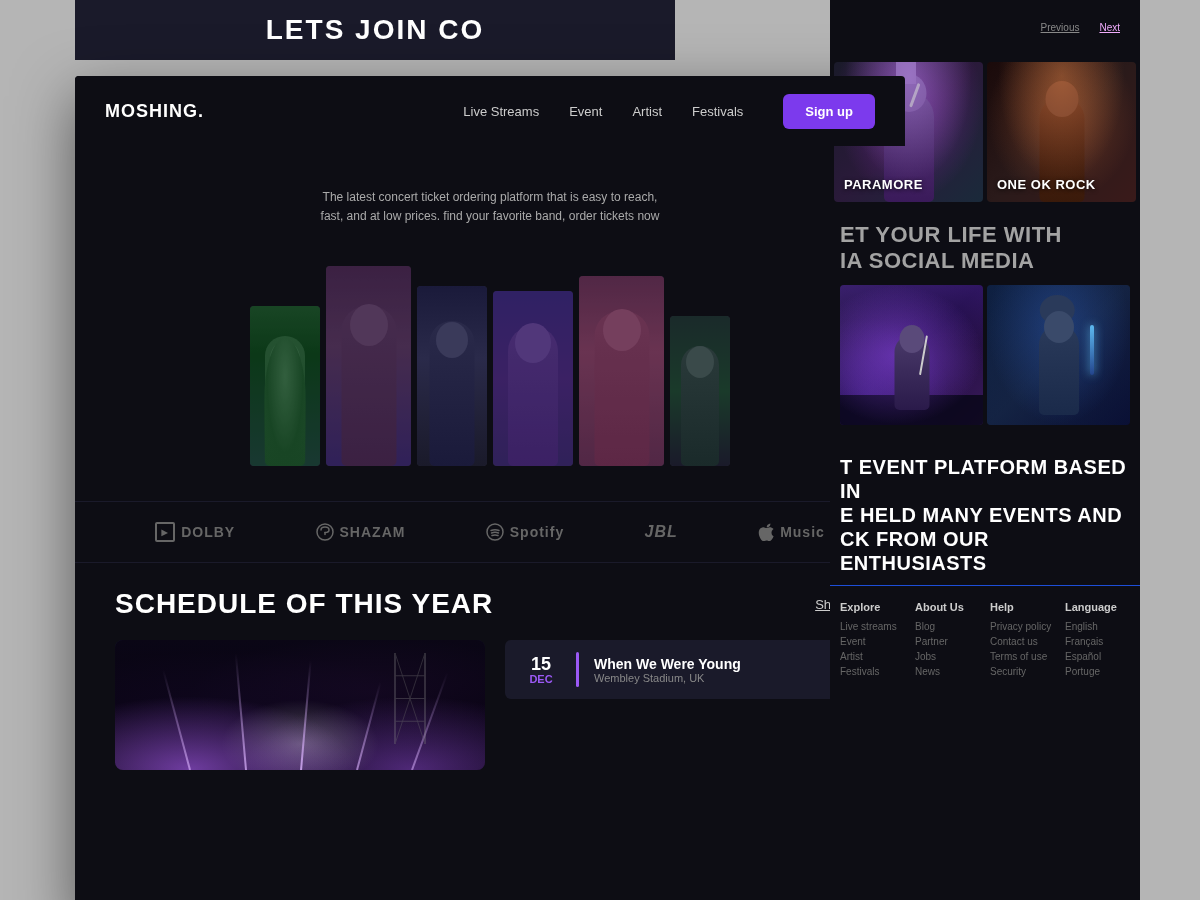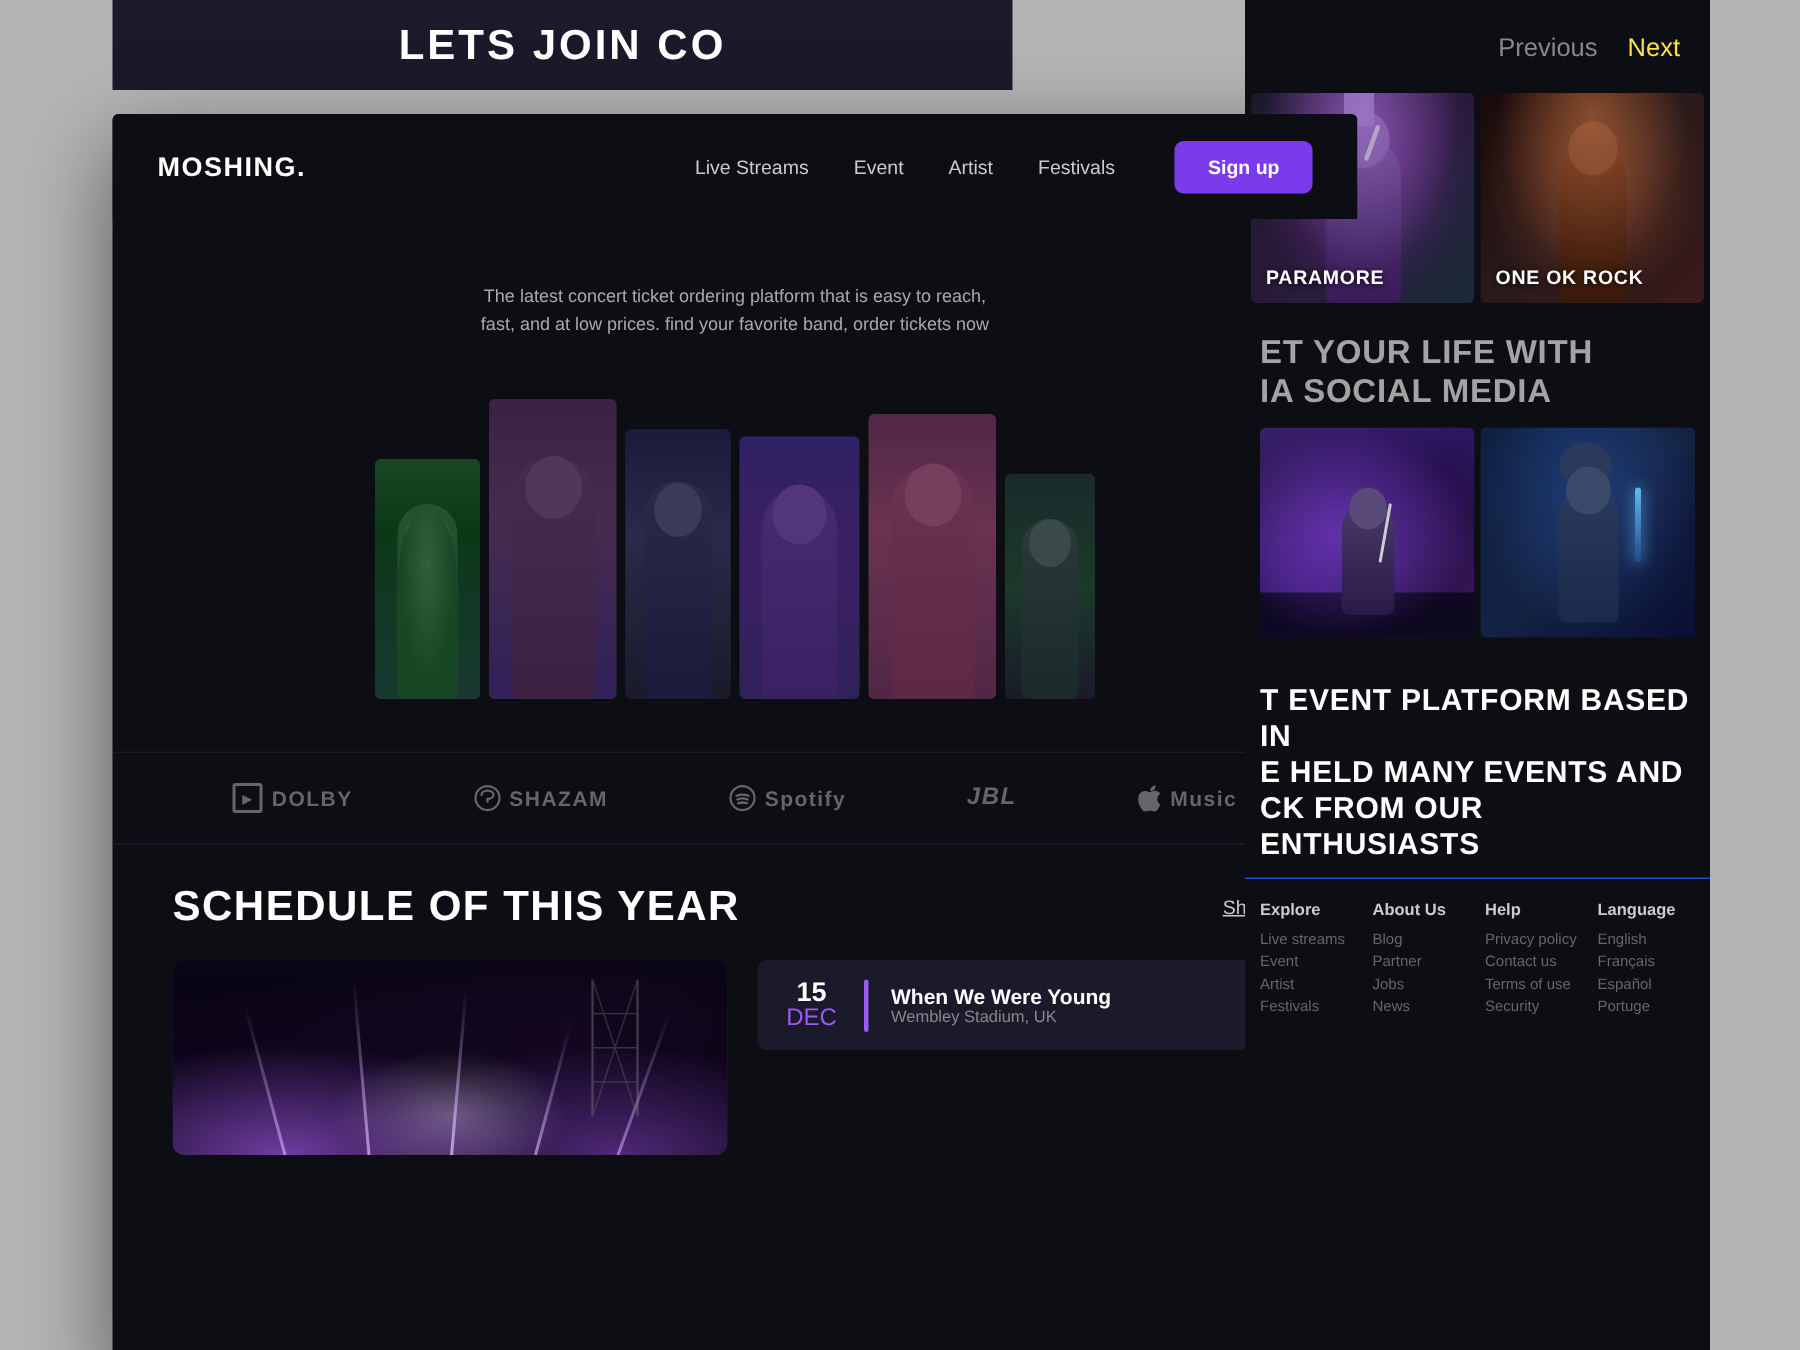--- a/index.html
+++ b/index.html
@@ -282,23 +282,23 @@
       text-align: center;
       min-width: 40px;
     }
     .event-day {
       font-size: 18px;
       font-weight: 900;
       color: white;
       line-height: 1;
     }
     .event-month {
-      font-size: 16px;
+      font-size: 11px;
       color: #9b59f5;
-      font-weight: 400;
+      font-weight: 700;
       text-transform: uppercase;
     }
     .event-divider {
       width: 3px;
       height: 35px;
       background: #9b59f5;
       border-radius: 2px;
     }
     .event-info { flex: 1; }
     .event-name {
@@ -317,26 +317,27 @@
       justify-content: flex-end;
       gap: 20px;
       padding: 22px 20px;
       position: absolute;
       top: 0;
       right: 0;
       z-index: 10;
     }
     .prev-btn, .next-btn {
       color: #888;
-      font-size: 17px;
+      font-size: 10px;
       cursor: pointer;
       background: none;
       border: none;
-    }
-    .next-btn { color: #fde047; text-align: center; }
+      text-decoration: underline;
+    }
+    .next-btn { color: #f0abfc; text-align: center; }
 
     
     .artists-grid {
       display: grid;
       grid-template-columns: 1fr 1fr;
       gap: 4px;
       margin-top: 62px;
       padding: 0 4px;
     }
     .artist-card {

